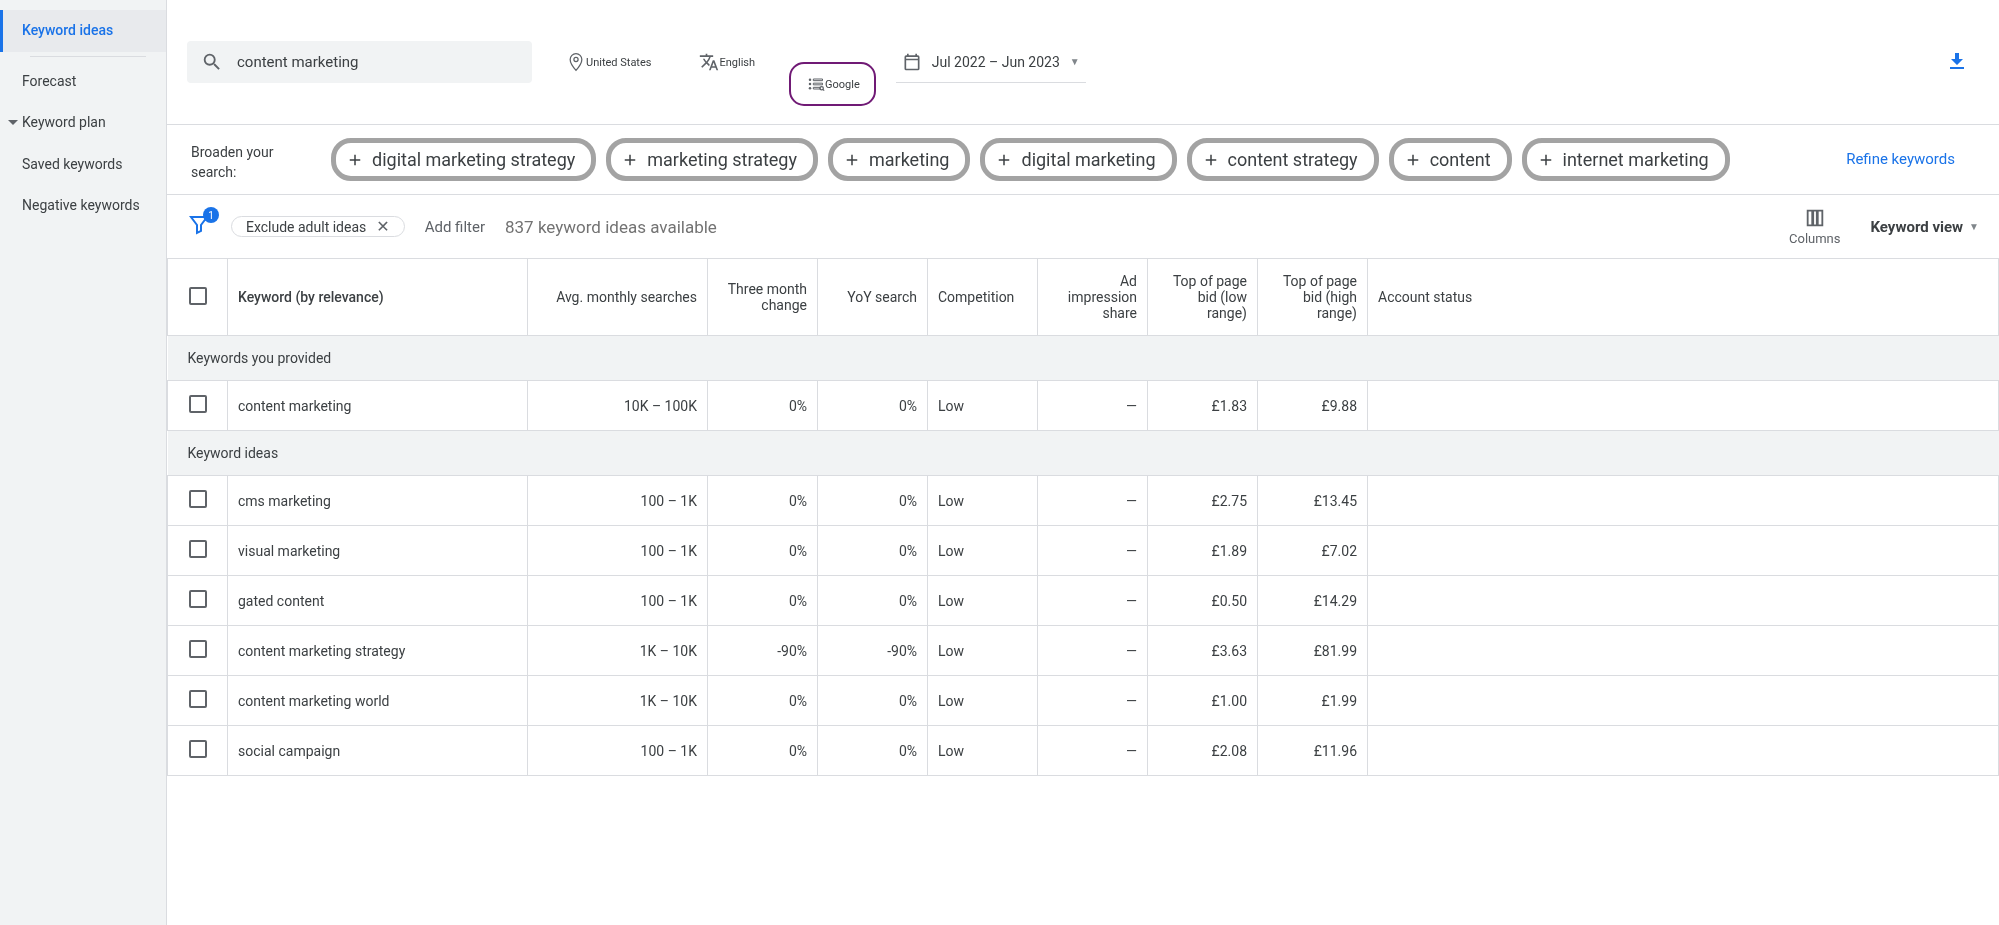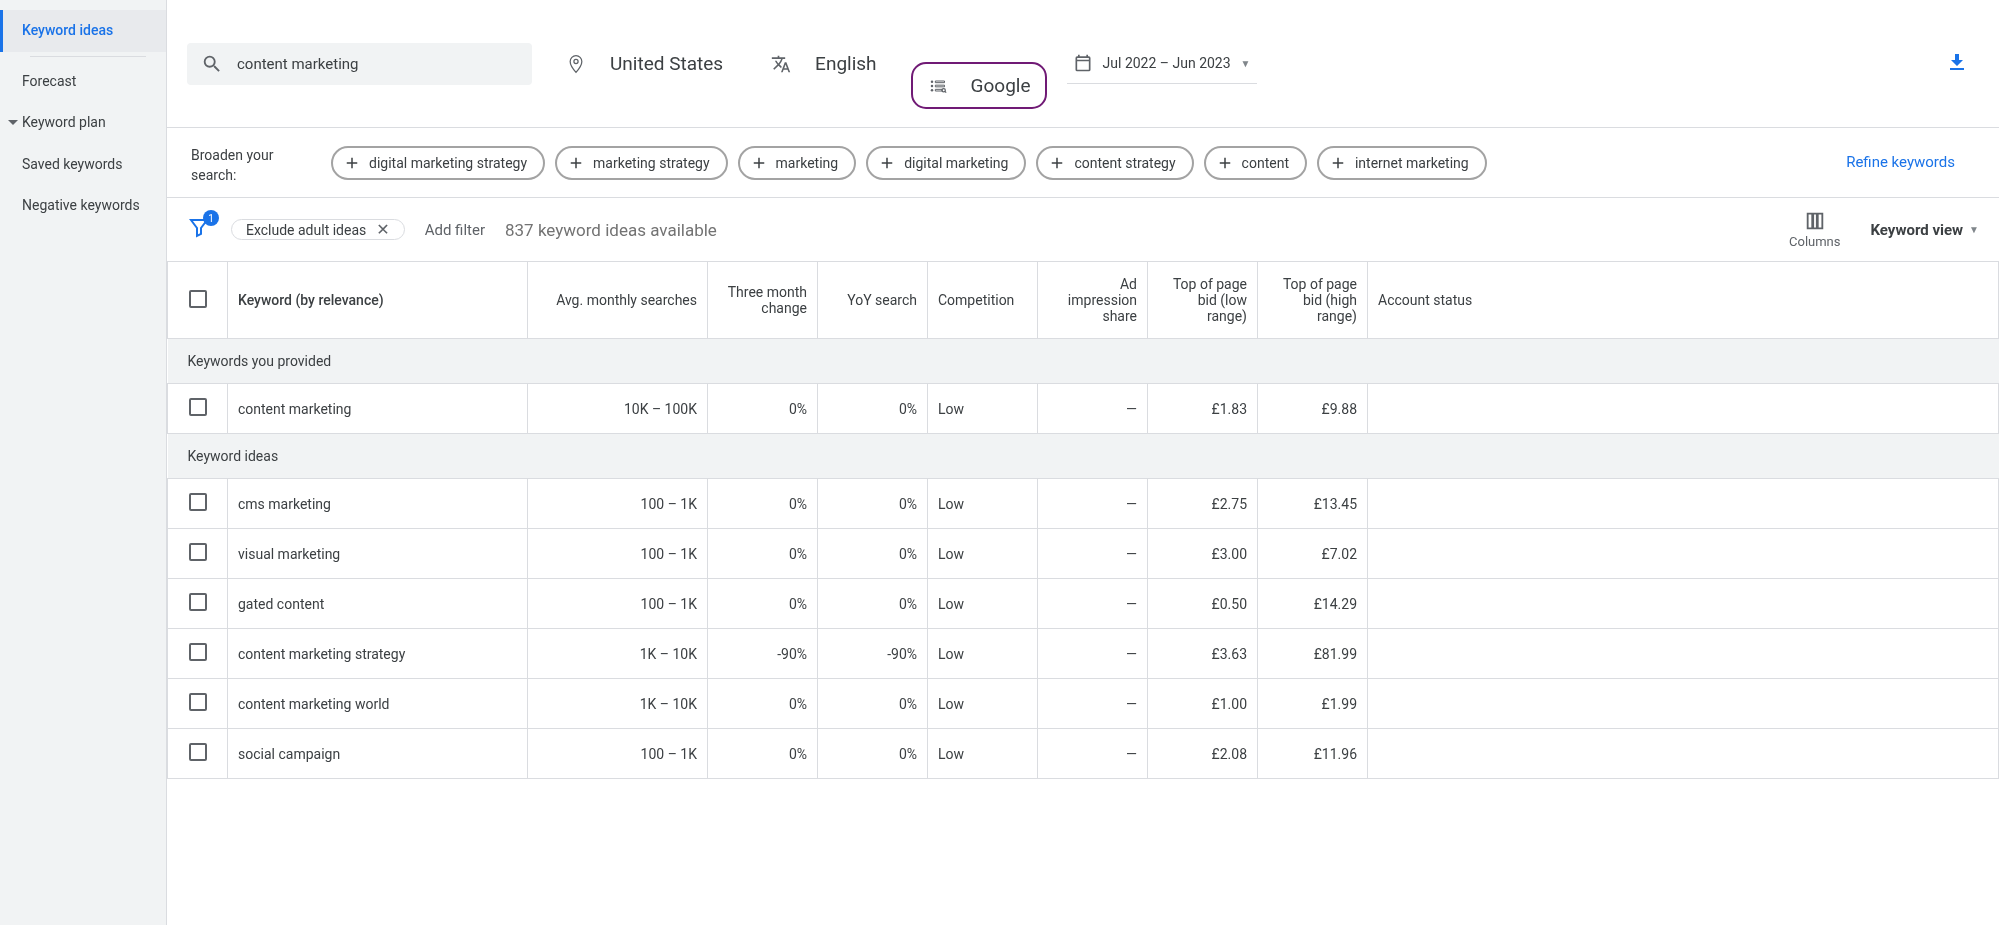--- a/index.html
+++ b/index.html
@@ -11,32 +11,32 @@
 .sidebar-divider { border-top: 1px solid #dadce0; margin: 4px 20px 4px 30px; }
 .sidebar-item.has-caret { display: flex; align-items: center; gap: 4px; padding-left: 8px; }
 .caret-down { width: 0; height: 0; border-left: 5px solid transparent; border-right: 5px solid transparent; border-top: 5px solid #5f6368; }
 
 .main { flex: 1; display: flex; flex-direction: column; border-left: 1px solid #dadce0; overflow: hidden; }
 
 .filter-bar { display: flex; align-items: center; gap: 20px; padding: 18px 20px; }
 .search-box { display: flex; align-items: center; background: #f1f3f4; border-radius: 4px; padding: 10px 14px; width: 345px; gap: 14px; }
 .search-icon-svg { width: 22px; height: 22px; fill: #5f6368; }
 .search-text { color: #3c4043; font-size: 15px; }
-.filter-item { display: flex; align-items: center; gap: 24px; color: #3c4043; font-size: 19px; padding: 10px 14px; cursor: pointer; }
+.filter-item { display: flex; align-items: center; gap: 0; color: #3c4043; font-size: 11px; padding: 10px 14px; cursor: pointer; }
 .filter-item.networks { border: 2px solid #701a75; border-radius: 15px; margin-top: 44px; }
 .filter-icon { width: 20px; height: 20px; fill: #5f6368; }
 .date-filter { display: flex; align-items: center; gap: 10px; border-bottom: 1px solid #dadce0; padding: 10px 6px; }
 .dropdown-arrow { color: #80868b; font-size: 10px; }
 .download-icon { margin-left: auto; margin-right: 10px; color: #1a73e8; cursor: pointer; }
 .download-svg { width: 24px; height: 24px; fill: #1a73e8; }
 
 .broaden-bar { display: flex; align-items: center; padding: 12px 24px; border-top: 1px solid #dadce0; gap: 20px; }
 .broaden-label { width: 120px; padding-top: 6px; font-size: 14px; color: #3c4043; line-height: 1.4; }
 .chips { display: flex; flex-wrap: wrap; gap: 10px; flex: 1; }
-.chip { display: inline-flex; align-items: center; gap: 8px; border: 2px solid #a3a3a3; border-radius: 20px; padding: 6px 16px 6px 10px; cursor: pointer; font-size: 14px; color: #3c4043; background: #fff; }
+.chip { display: inline-flex; align-items: center; gap: 8px; border: 5px solid #a3a3a3; border-radius: 20px; padding: 6px 16px 6px 10px; cursor: pointer; font-size: 18px; color: #3c4043; background: #fff; }
 .plus-icon { width: 18px; height: 18px; fill: #3c4043; }
 .refine-link { color: #1a73e8; font-size: 15px; text-align: center; padding: 0 20px; cursor: pointer; line-height: 1.5; }
 
 .table-toolbar { display: flex; align-items: center; padding: 12px 20px; border-top: 1px solid #dadce0; gap: 20px; }
 .filter-funnel { position: relative; cursor: pointer; }
 .funnel-svg { width: 24px; height: 24px; fill: #1a73e8; }
 .badge { position: absolute; top: -6px; right: -8px; background: #1a73e8; color: #fff; border-radius: 50%; width: 16px; height: 16px; font-size: 10px; display: flex; align-items: center; justify-content: center; }
 .active-filter-chip { display: inline-flex; align-items: center; gap: 10px; border: 1px solid #dadce0; border-radius: 20px; padding: 0 14px; font-size: 14px; }
 .close-x { cursor: pointer; color: #5f6368; font-size: 16px; }
 .add-filter { color: #5f6368; font-size: 15px; cursor: pointer; }
@@ -248,21 +248,21 @@
             <td class="col-status"></td>
           </tr>
           <tr>
             <td class="col-check"><span class="checkbox"></span></td>
             <td class="col-keyword">visual marketing</td>
             <td class="col-num">100 – 1K</td>
             <td class="col-num">0%</td>
             <td class="col-num">0%</td>
             <td class="col-comp">Low</td>
             <td class="col-num">—</td>
-            <td class="col-num">£3.00</td>
+            <td class="col-num">£1.89</td>
             <td class="col-num">£7.02</td>
             <td class="col-status"></td>
           </tr>
           <tr>
             <td class="col-check"><span class="checkbox"></span></td>
             <td class="col-keyword">gated content</td>
             <td class="col-num">100 – 1K</td>
             <td class="col-num">0%</td>
             <td class="col-num">0%</td>
             <td class="col-comp">Low</td>

